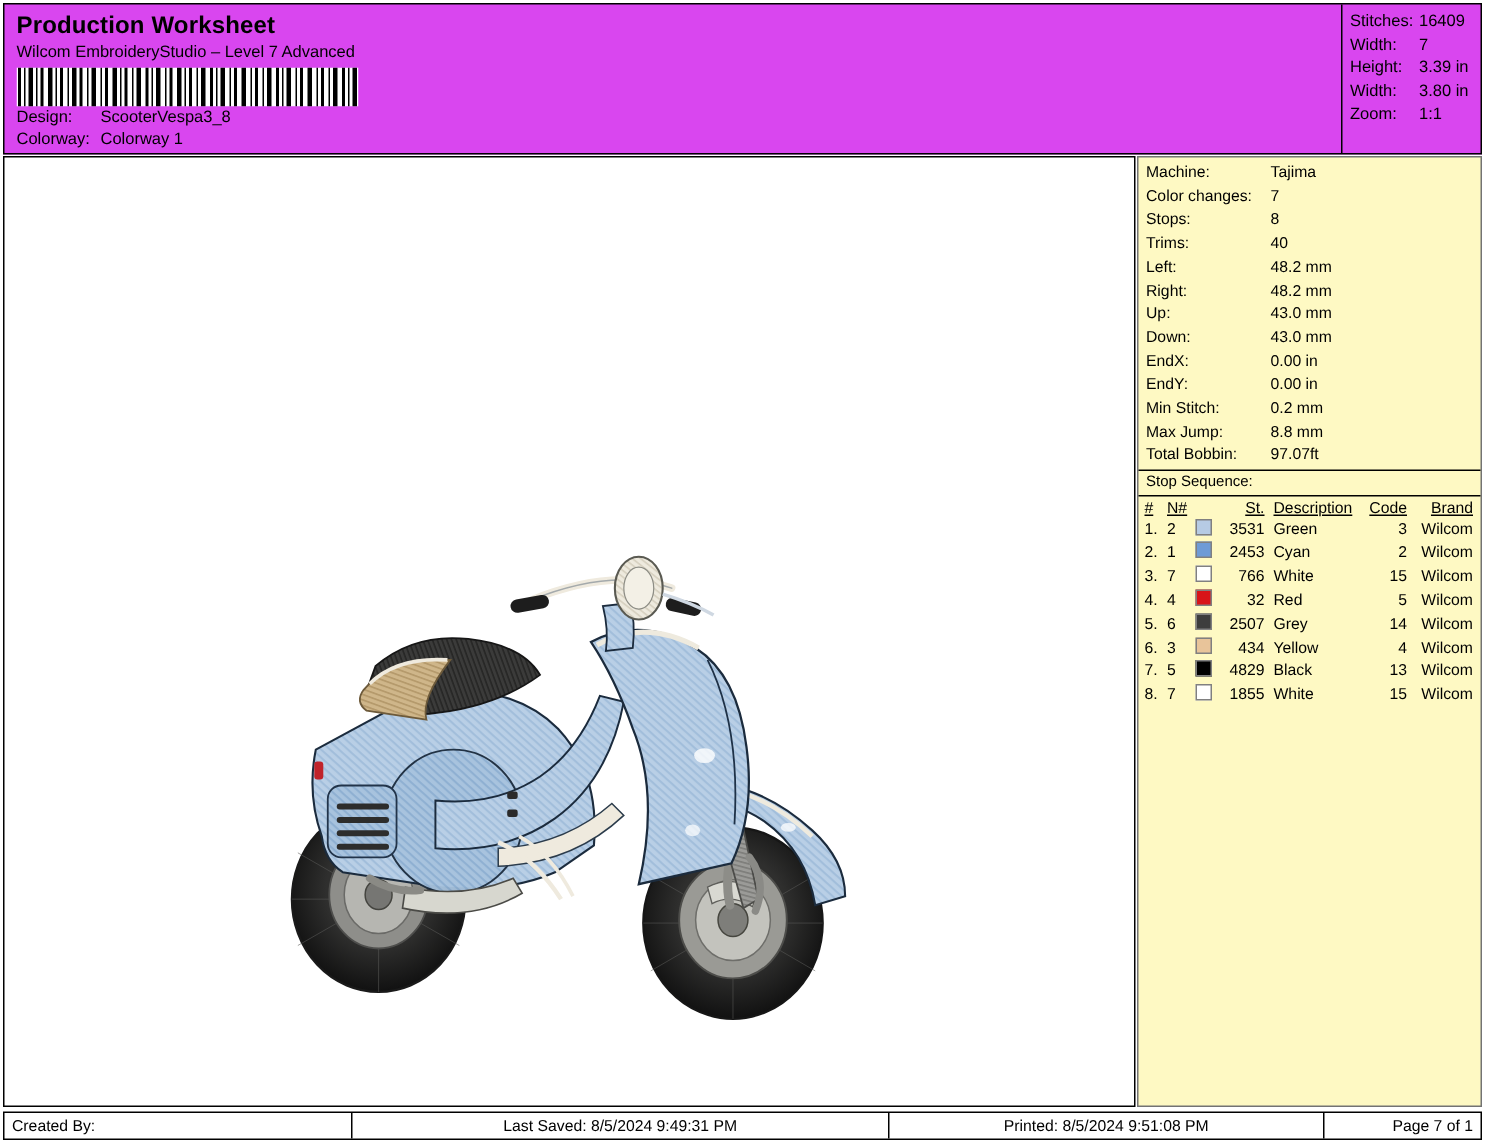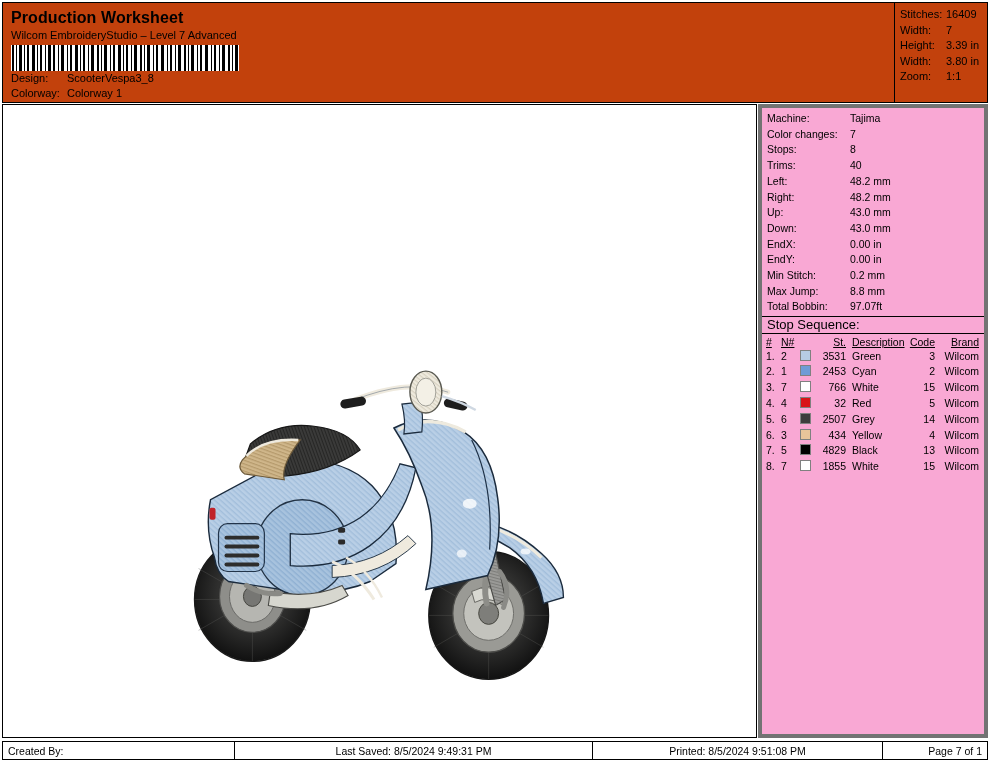--- a/index.html
+++ b/index.html
@@ -26,21 +26,21 @@
   }
 
   
   .header-band {
     position: absolute;
     left: 2px; top: 2px;
     width: 986px;
     height: 101px;
     box-sizing: border-box;
     border: 1px solid #000;
-    background: #c2410c;
+    background: #d946ef;
   }
   .header-left {
     position: absolute;
     left: 0; top: 0;
     width: 893px;
     height: 99px;
     box-sizing: border-box;
     padding: 4px 8px 0 8px;
   }
   .wk-title {
@@ -111,39 +111,39 @@
     height: 100%;
   }
 
   
   .info-panel {
     position: absolute;
     left: 758px; top: 104px;
     width: 230px;
     height: 634px;
     box-sizing: border-box;
-    border: 4px solid #737373;
-    background: #f9a8d4;
+    border: 1px solid #737373;
+    background: #fef9c3;
   }
   .info-rows {
     padding: 3px 0 0 0;
   }
   .info-row {
     display: flex;
     font-size: 10.5px;
     line-height: 15.7px;
     padding-left: 5px;
     white-space: nowrap;
   }
   .info-row .lbl { width: 83px; }
   .info-row .val { flex: 1; }
 
   .seq-title {
     border-top: 1px solid #000;
-    font-size: 13px;
+    font-size: 10px;
     line-height: 15.5px;
     padding-left: 5px;
     margin-top: 1px;
   }
 
   
   .seq-table {
     border-top: 1px solid #000;
     width: 100%;
     border-collapse: collapse;

